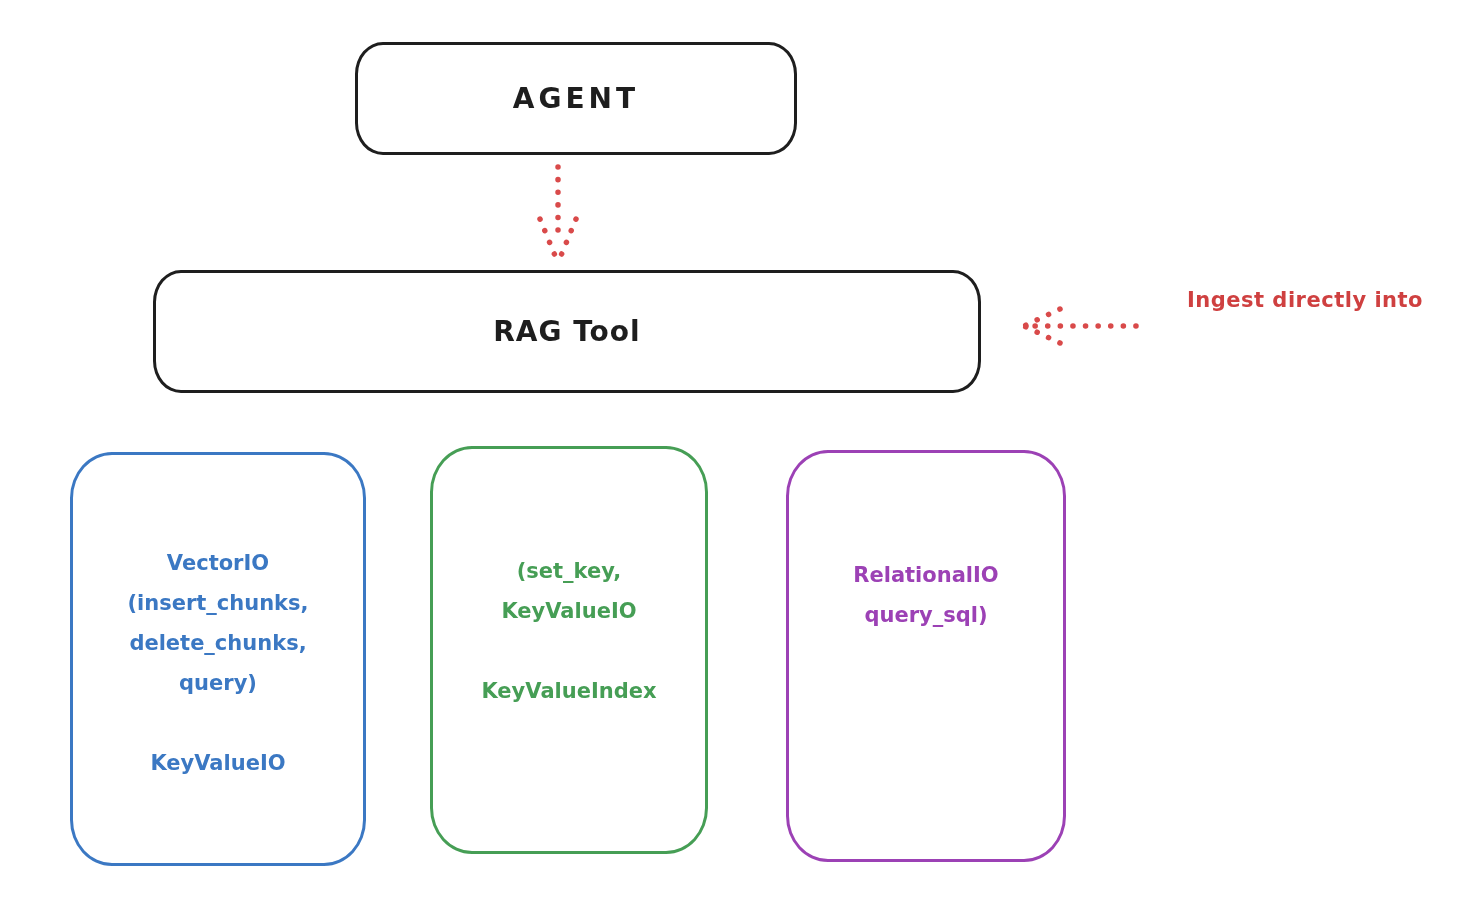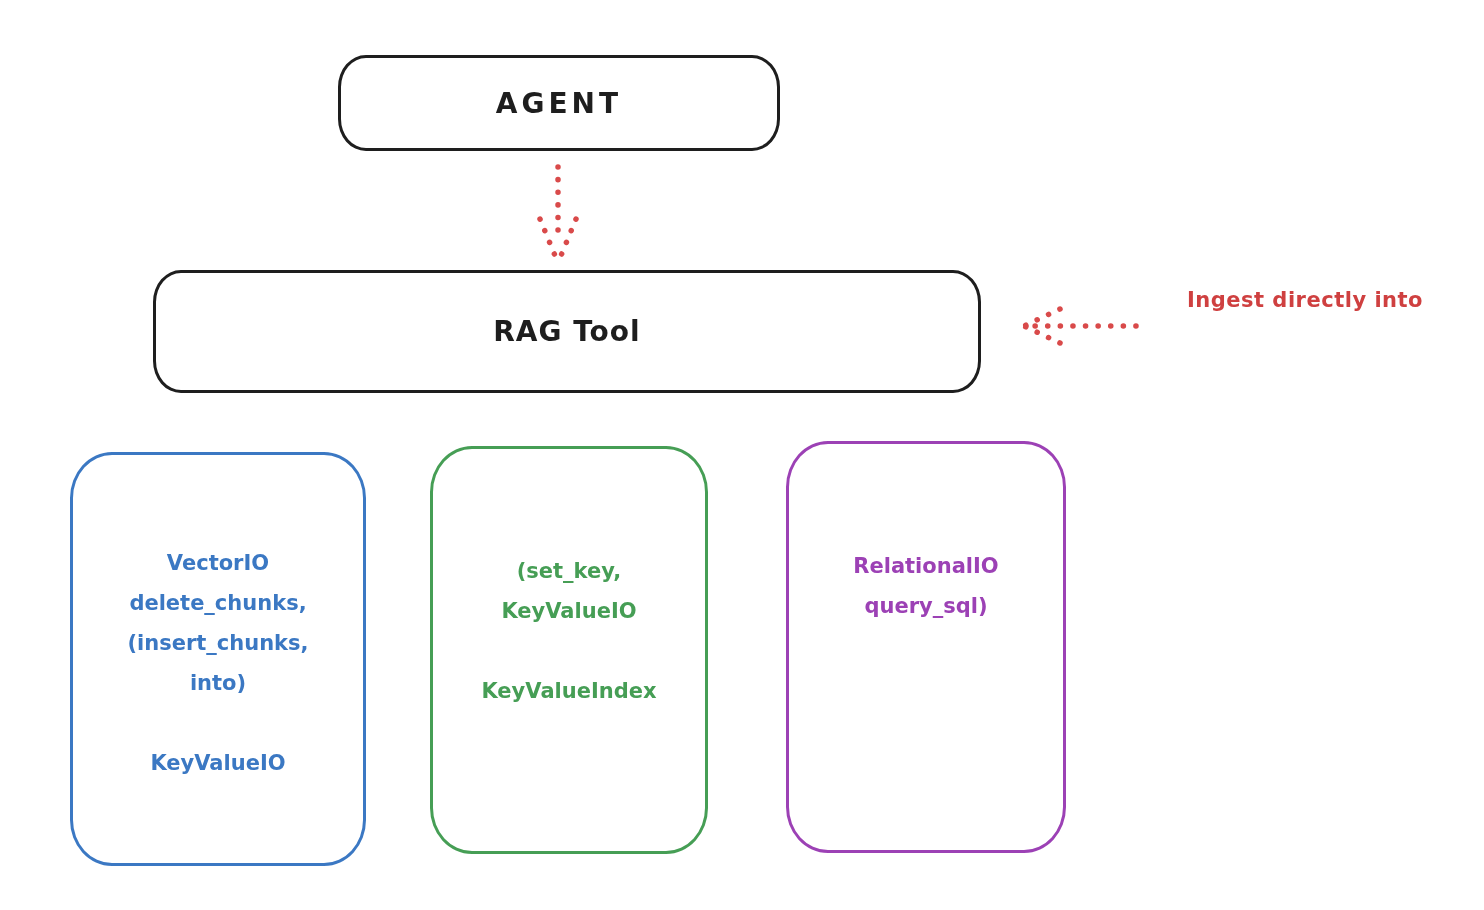--- a/index.html
+++ b/index.html
@@ -21,40 +21,39 @@
     text-align: center;
   }
   .node-black {
     border: 3.5px solid #1e1e1e;
     color: #1e1e1e;
     border-radius: 28px / 32px;
     font-size: 28px;
     font-weight: 600;
   }
   .agent-box {
-    left: 338px; top: 42px; width: 442px; height: 96px;
+    left: 355px; top: 42px; width: 442px; height: 113px;
     letter-spacing: 4px;
-    margin-top: 13px;
   }
   .rag-box {
     left: 153px; top: 270px; width: 828px; height: 123px;
     letter-spacing: 1px;
   }
   .store-box {
     border: 3px solid;
     border-radius: 42px / 46px;
     align-items: flex-start;
     font-size: 21px;
     font-weight: 600;
     line-height: 40px;
   }
   .store-box .store-text { width: 100%; text-align: center; }
   .vector-box  { left: 70px;  top: 452px; width: 296px; height: 414px; border-color: #3b78c3; color: #3b78c3; padding-top: 88px; }
   .kv-box      { left: 430px; top: 446px; width: 278px; height: 408px; border-color: #469e55; color: #469e55; padding-top: 102px; }
-  .rel-box     { left: 786px; top: 441px; width: 280px; height: 412px; border-color: #9c41b5; color: #9c41b5; padding-top: 102px; }
+  .rel-box     { left: 786px; top: 450px; width: 280px; height: 412px; border-color: #9c41b5; color: #9c41b5; padding-top: 102px; }
   .spacer-line { height: 40px; }
   .arrow-svg { position: absolute; }
   .down-arrow { left: 527px; top: 162px; }
   .left-arrow { left: 1016px; top: 302px; }
   .annotation {
     position: absolute;
     left: 1145px; top: 282px; width: 320px;
     color: #cf4040;
     font-size: 21px;
     font-weight: 700;
@@ -92,23 +91,23 @@
     </g>
   </svg>
 
   <div class="annotation">
     <div>Ingest directly into</div>
   </div>
 
   <div class="node store-box vector-box">
     <div class="store-text">
       <div>VectorIO</div>
+      <div>(insert_chunks,</div>
       <div>delete_chunks,</div>
-      <div>(insert_chunks,</div>
-      <div>into)</div>
+      <div>query)</div>
       <div class="spacer-line"></div>
       <div>KeyValueIO</div>
     </div>
   </div>
 
   <div class="node store-box kv-box">
     <div class="store-text">
       <div>(set_key,</div>
       <div>KeyValueIO</div>
       <div class="spacer-line"></div>

